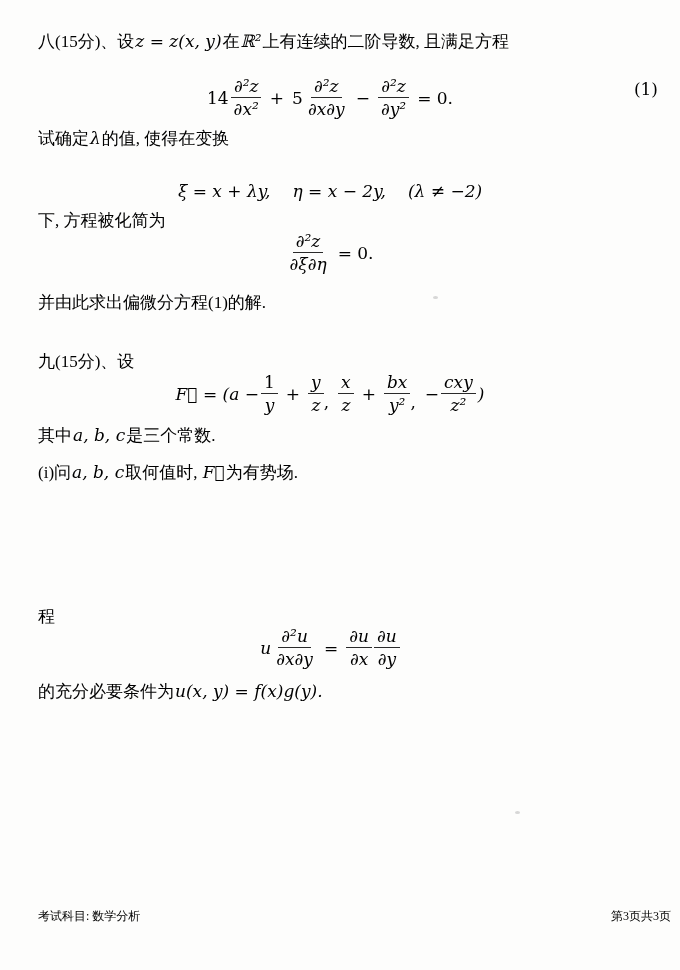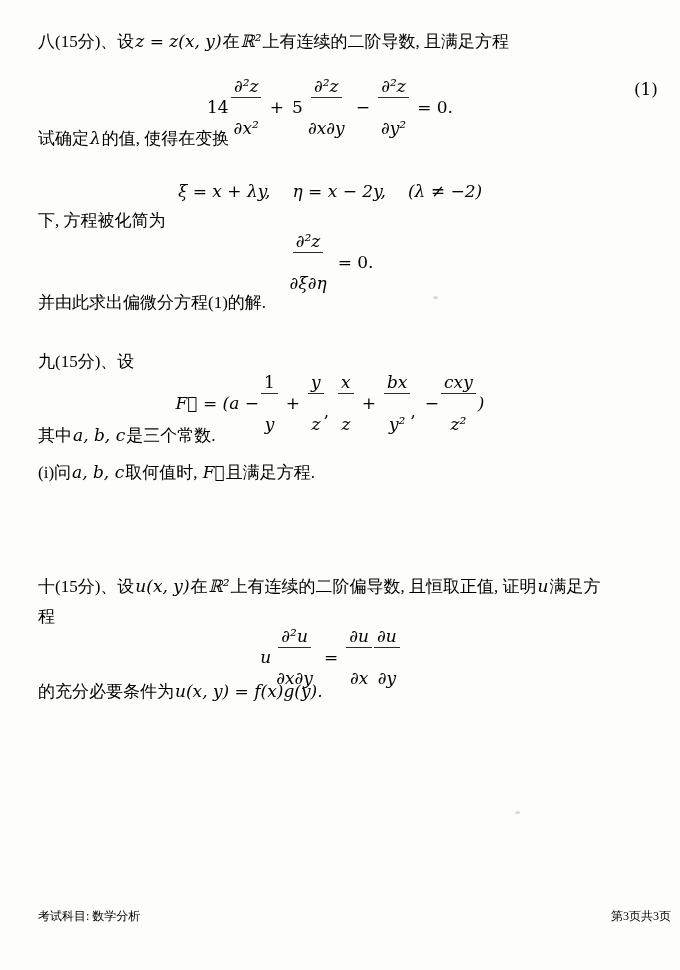--- a/index.html
+++ b/index.html
@@ -38,21 +38,21 @@
   .it { font-style: italic; }
   .up { font-style: normal; }
   .frac {
     display: inline-flex;
     flex-direction: column;
     align-items: center;
     font-style: italic;
     line-height: 20px;
   }
   .frac .num { border-bottom: 1.3px solid #2a2a2a; padding: 0 3px 1px; }
-  .frac .den { padding: 1px 3px 0; margin-top: 19px; }
+  .frac .den { padding: 1px 3px 0; }
   .dn { transform: translateY(8px); margin-right: 8px !important; margin-left: -1px !important; }
   .eqtag {
     position: absolute;
     right: 63px;
     top: 79px;
     font-family: "DejaVu Serif", serif;
     font-size: 17px;
   }
   .footer-left, .footer-right {
     position: absolute;
@@ -143,23 +143,22 @@
     <span class="dn up">,</span>
     <span class="up">−</span>
     <span class="frac">
         <span class="num">cxy</span>
         <span class="den">z²</span>
       </span>
     <span class="it">)</span>
   </div>
 
   <div class="line" style="top:424px"><span class="sg0">其中</span><span class="sg1">a, b, c</span><span class="sg0">是三个常数.</span></div>
-  <div class="line" style="top:461px"><span class="sg0">(i)问</span><span class="sg1">a, b, c</span><span class="sg0">取何值时, </span><span class="sg1">F⃗</span><span class="sg0">且满足方程.</span></div>
+  <div class="line" style="top:461px"><span class="sg0">(i)问</span><span class="sg1">a, b, c</span><span class="sg0">取何值时, </span><span class="sg1">F⃗</span><span class="sg0">为有势场.</span></div>
 
-  <div class="line" style="top:575px"><span class="sg0">十(15分)、设</span><span class="sg1">u(x, y)</span><span class="sg0">在</span><span class="sg1">ℝ²</span><span class="sg0">上有连续的二阶偏导数, 且恒取正值, 证明</span><span class="sg1">u</span><span class="sg0">满足方</span></div>
   <div class="line" style="top:605px"><span class="sg0">程</span></div>
 
   <div class="eqrow" style="top:626px">
     <span class="it">u</span>
     <span class="frac">
         <span class="num">∂²u</span>
         <span class="den">∂x∂y</span>
       </span>
     <span class="op up">=</span>
     <span class="frac">

